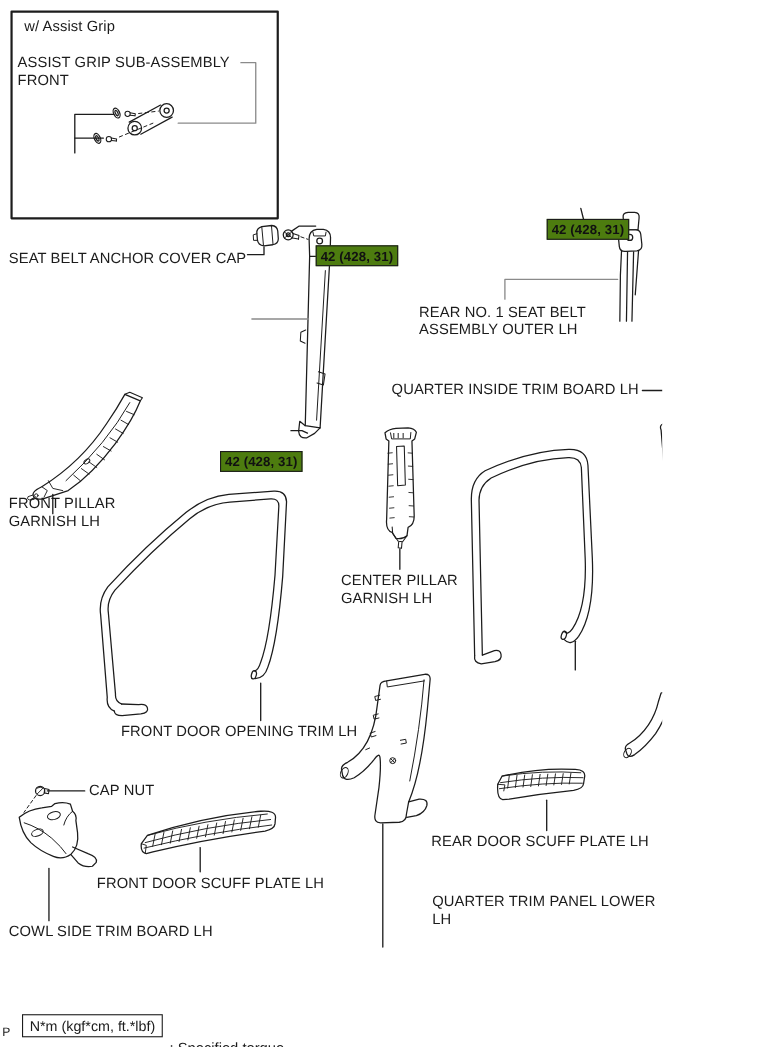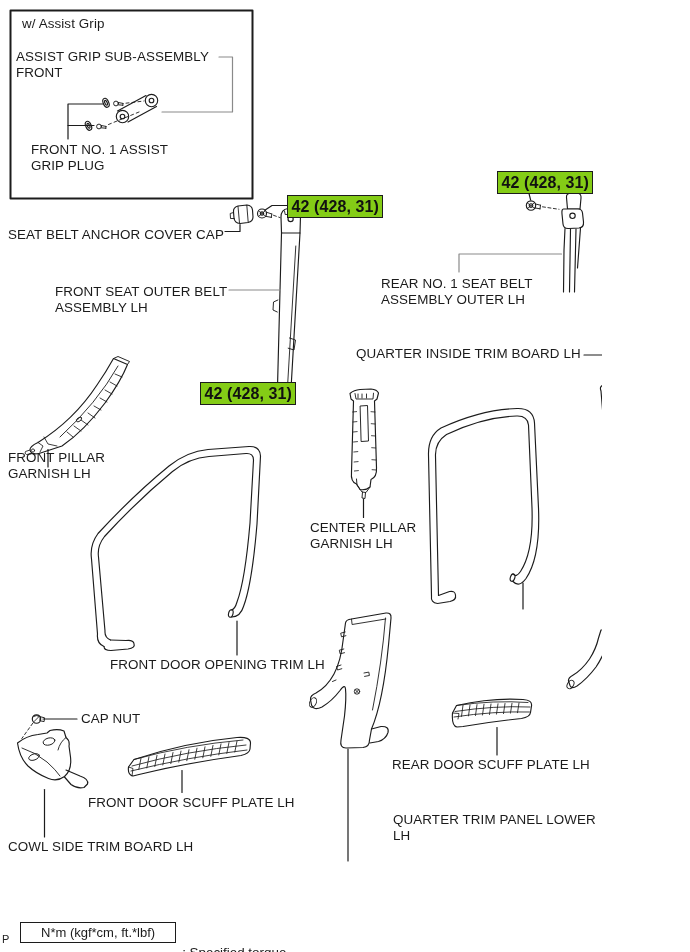--- a/index.html
+++ b/index.html
@@ -1,23 +1,23 @@
 <!DOCTYPE html>
 <html><head>
 <meta charset="utf-8">
 <style>
   html,body{margin:0;padding:0;background:#fff;}
   .page{position:relative;width:602px;height:952px;background:#fff;overflow:hidden;
         font-family:"Liberation Sans",sans-serif;}
   .lbl{position:absolute;font-size:13.4px;line-height:16.2px;color:#1b1b1b;
        white-space:pre-line;letter-spacing:.1px;}
-  .torque{position:absolute;border:1.6px solid #1c1c1c;background:#84cc16;color:#111;
-          font-weight:bold;font-size:16px;line-height:1;padding:2.5px 3.5px;letter-spacing:.1px;}
+  .torque{position:absolute;border:1.6px solid #1c1c1c;background:#4d7c0f;color:#111;
+          font-weight:bold;font-size:12px;line-height:1;padding:2.5px 3.5px;letter-spacing:.1px;margin-top:28px;}
   .note{position:absolute;left:20px;top:905px;display:flex;align-items:center;color:#1b1b1b;}
-  .note-box{border:1.3px solid #1c1c1c;padding:2px 20px;font-size:13px;line-height:15px;}
+  .note-box{border:1.3px solid #1c1c1c;padding:2px 6px;font-size:13px;line-height:15px;}
   .note-text{margin-left:6px;font-size:13.4px;margin-top:40px;}
   .pmark{position:absolute;left:2px;top:933px;font-size:11px;color:#222;}
   svg.art{position:absolute;left:0;top:0;}
 </style>
 </head>
 <body>
 
 <div class="page">
 
 <svg class="art" width="690" height="952" viewBox="0 0 690 952" fill="none" stroke="#1c1c1c" stroke-width="1.15" stroke-linecap="round" stroke-linejoin="round">
@@ -221,25 +221,21 @@
     <line x1="44.5" y1="789.5" x2="44.5" y2="837"></line>
     <line x1="348" y1="749" x2="348" y2="861"></line>
     <line x1="497" y1="727.5" x2="497" y2="755"></line>
     <polyline points="631,822 647,822 647,657.5"></polyline>
   </g>
 </svg>
 
 <div class="lbl" style="left:22px;top:16px">w/ Assist Grip</div>
 <div class="lbl" style="left:16px;top:49px">ASSIST GRIP SUB-ASSEMBLY
 FRONT</div>
-<div class="lbl" style="left:31px;top:142px">FRONT NO. 1 ASSIST
-GRIP PLUG</div>
 <div class="lbl" style="left:8px;top:227px">SEAT BELT ANCHOR COVER CAP</div>
-<div class="lbl" style="left:55px;top:284px">FRONT SEAT OUTER BELT
-ASSEMBLY LH</div>
 <div class="lbl" style="left:381px;top:276px">REAR NO. 1 SEAT BELT
 ASSEMBLY OUTER LH</div>
 <div class="lbl" style="left:356px;top:346px">QUARTER INSIDE TRIM BOARD LH</div>
 <div class="lbl" style="left:8px;top:450px">FRONT PILLAR
 GARNISH LH</div>
 <div class="lbl" style="left:310px;top:520px">CENTER PILLAR
 GARNISH LH</div>
 <div class="lbl" style="left:110px;top:657px">FRONT DOOR OPENING TRIM LH</div>
 <div class="lbl" style="left:81px;top:711px">CAP NUT</div>
 <div class="lbl" style="left:88px;top:795px">FRONT DOOR SCUFF PLATE LH</div>

